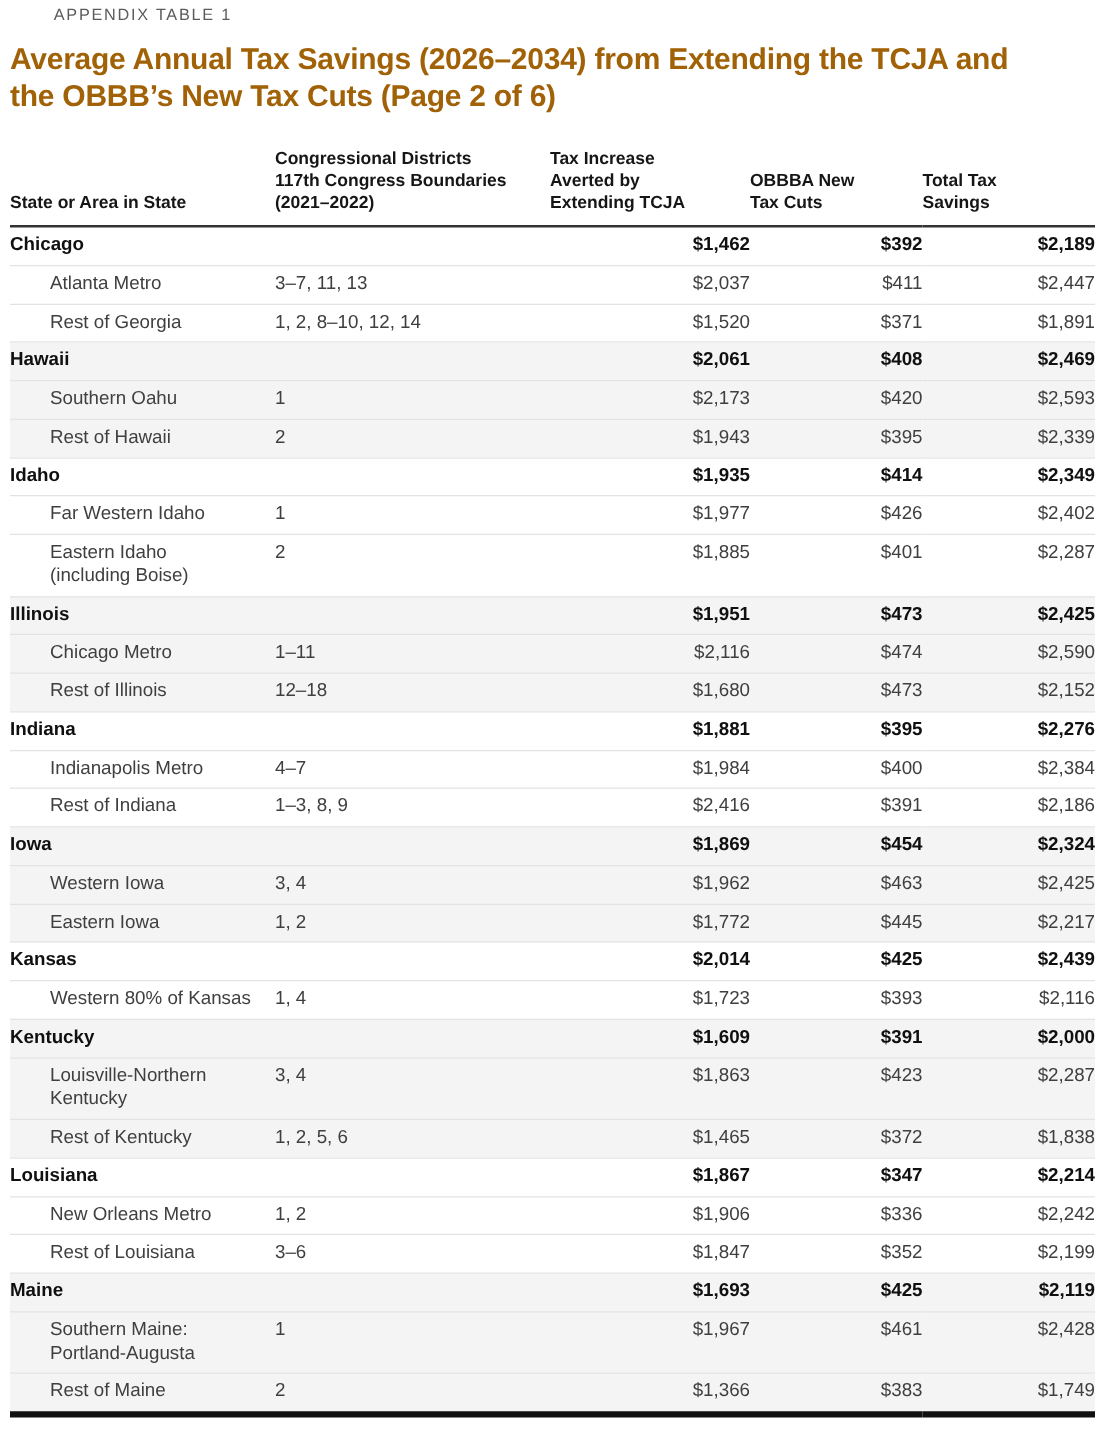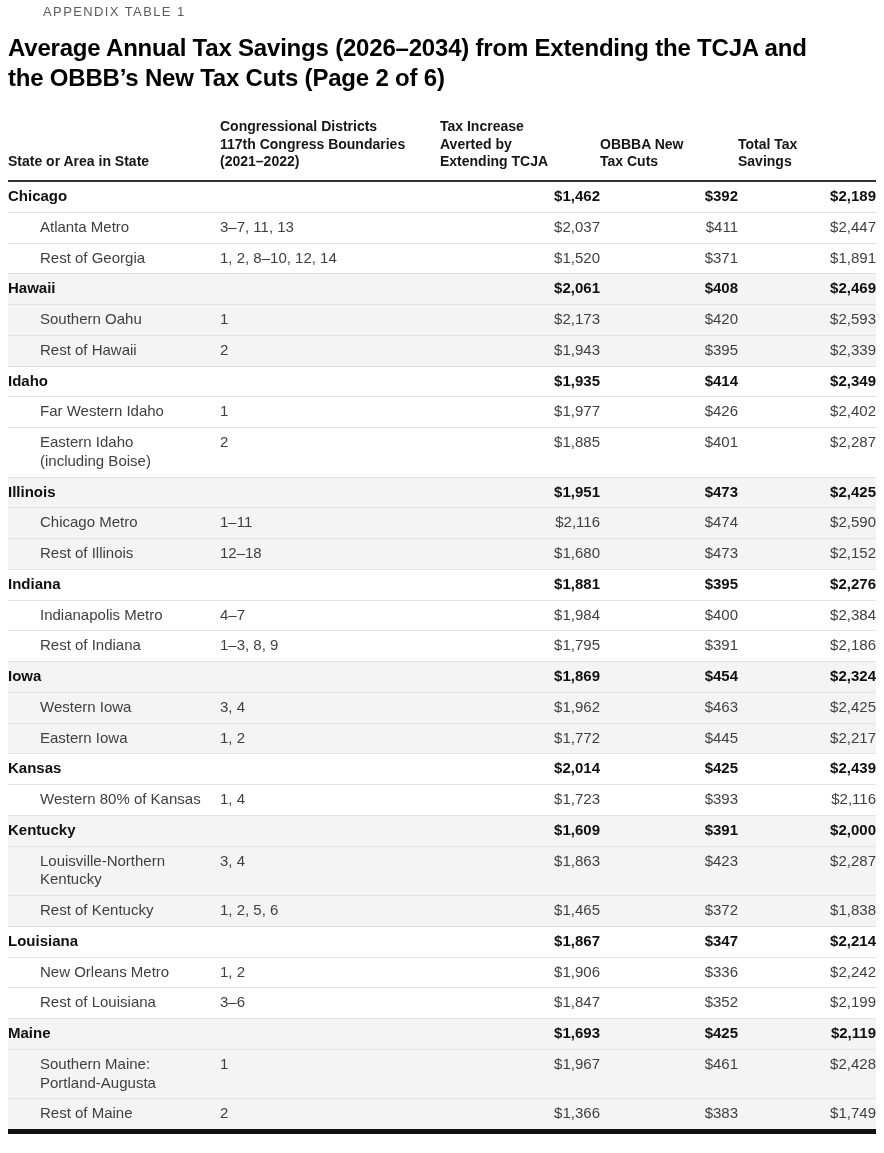--- a/index.html
+++ b/index.html
@@ -20,21 +20,21 @@
     color: #5b5b5d;
     font-weight: normal;
     margin-left: 35px;
   }
 
   h1.title {
     margin-top: 14px;
     font-size: 24px;
     line-height: 1.27;
     font-weight: bold;
-    color: #000000;
+    color: #a16207;
     letter-spacing: -0.2px;
   }
 
   table.data-table {
     width: 868px;
     border-collapse: collapse;
     table-layout: fixed;
     margin-top: 24px;
     border-bottom: 5px solid #111111;
   }
@@ -204,21 +204,21 @@
         <tr class="area-row">
           <td class="name indent">Indianapolis Metro</td>
           <td class="">4–7</td>
           <td class="num">$1,984</td>
           <td class="num">$400</td>
           <td class="num">$2,384</td>
         </tr>
         <tr class="area-row">
           <td class="name indent">Rest of Indiana</td>
           <td class="">1–3, 8, 9</td>
-          <td class="num">$1,795</td>
+          <td class="num">$2,416</td>
           <td class="num">$391</td>
           <td class="num">$2,186</td>
         </tr>
         <tr class="state-row shaded">
           <td class="name">Iowa</td>
           <td class=""></td>
           <td class="num">$1,869</td>
           <td class="num">$454</td>
           <td class="num">$2,324</td>
         </tr>

